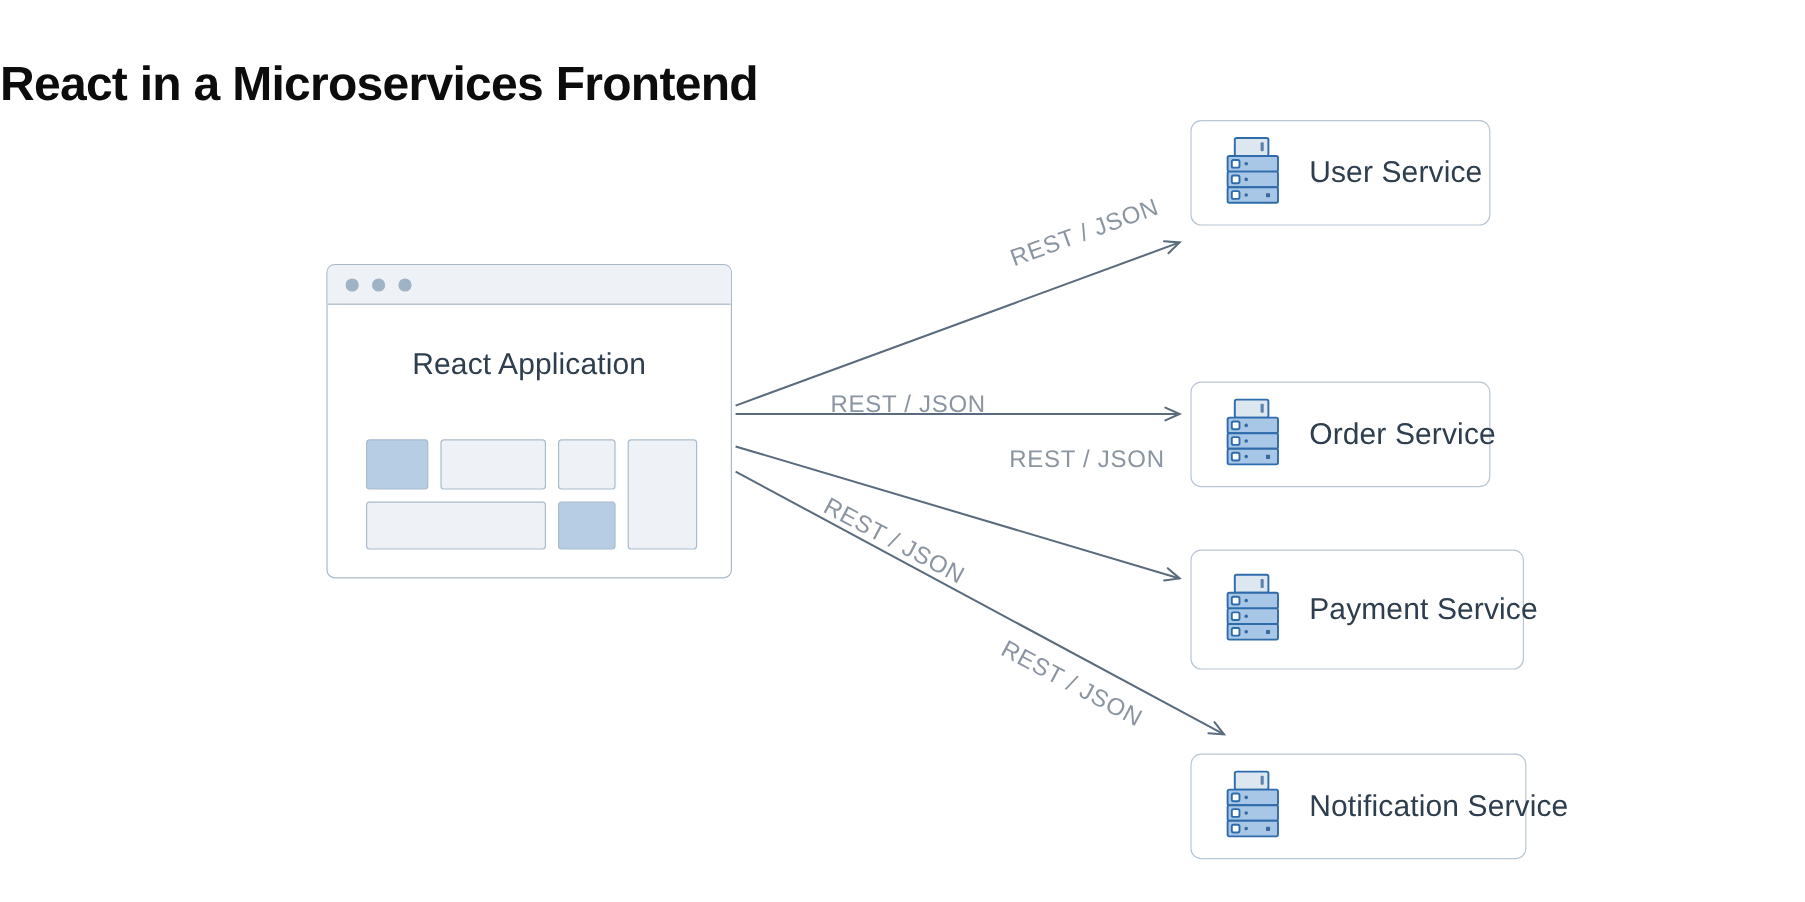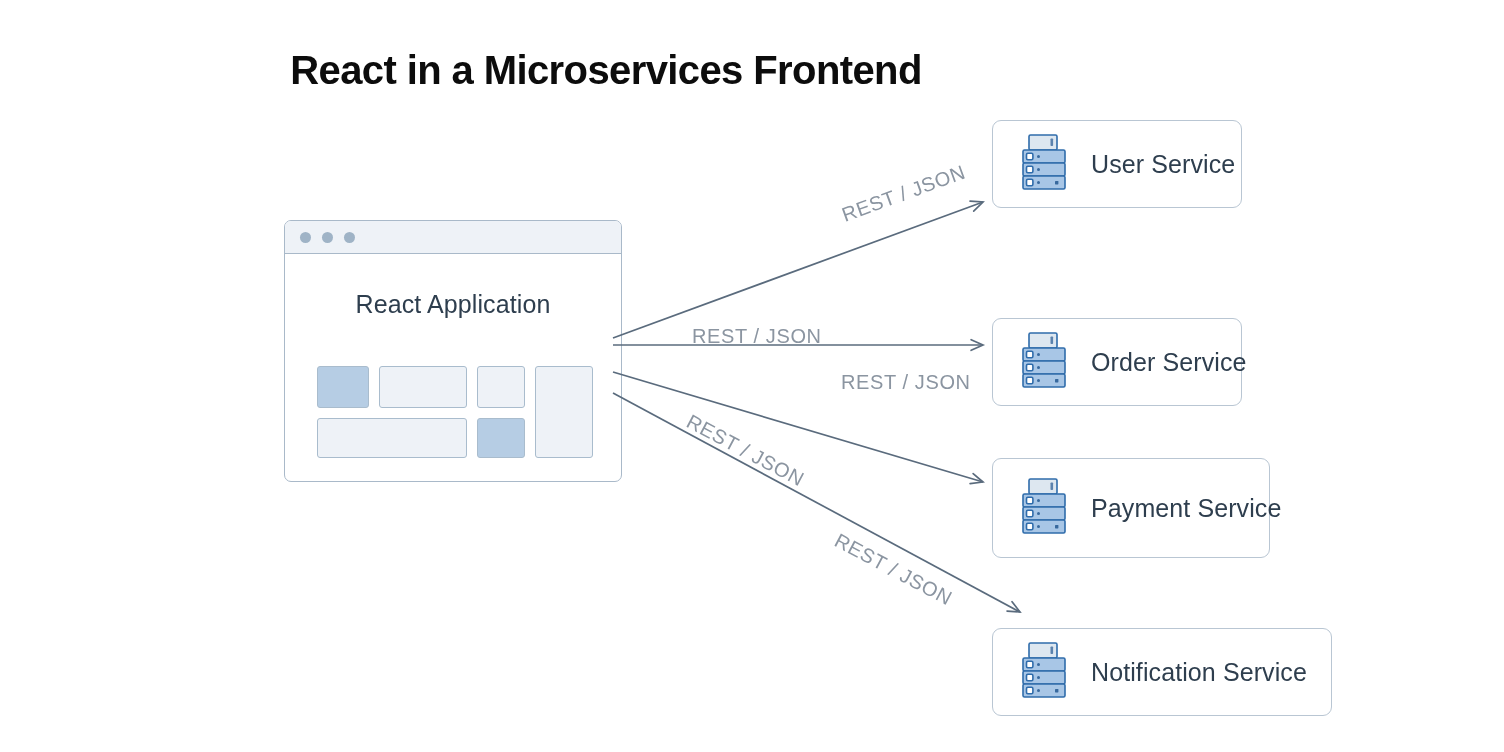--- a/index.html
+++ b/index.html
@@ -21,41 +21,40 @@
     position: absolute;
     inset: 0;
   }
 
   
   #page-title {
     position: absolute;
     left: 0;
     top: 48px;
     width: 1212px;
-    text-align: center;
+    text-align: left;
     font-size: 40px;
     font-weight: 700;
     letter-spacing: -0.6px;
     color: #0c0c0c;
     font-family: "Liberation Sans", "DejaVu Sans", sans-serif;
   }
 
   
   #browser-window {
     position: absolute;
     left: 272px;
     top: 220px;
     width: 338px;
     height: 262px;
     background: #ffffff;
     border: 1.6px solid #a9b9c9;
     border-radius: 7px;
     box-sizing: border-box;
     overflow: hidden;
-    margin-left: 12px;
   }
   #browser-titlebar {
     position: absolute;
     left: 0;
     top: 0;
     width: 100%;
     height: 33px;
     background: #eef2f7;
     border-bottom: 1.6px solid #a9b9c9;
     box-sizing: border-box;
@@ -208,21 +207,21 @@
     <g id="arrow-label-group">
         <text x="845" y="222" class="arrow-label" transform="rotate(-20 845 222)">REST / JSON</text>
         <text x="692" y="343" class="arrow-label" transform="rotate(0 692 343)">REST / JSON</text>
         <text x="841" y="389" class="arrow-label" transform="rotate(0 841 389)">REST / JSON</text>
         <text x="685" y="426" class="arrow-label" transform="rotate(28 685 426)">REST / JSON</text>
         <text x="833" y="545" class="arrow-label" transform="rotate(28 833 545)">REST / JSON</text>
       </g>
   </svg>
 
   <div id="service-layer">
-      <div class="service-box" style="left: 992px; top: 120px; width: 250px; height: 88px;">
+      <div class="service-box" style="left: 992px; top: 100px; width: 250px; height: 88px;">
         <svg class="server-icon" viewBox="0 0 50 62">
           <rect x="10" y="2" width="28" height="15" fill="#dde7f0" stroke="#2f6cab" stroke-width="1.6" rx="1.5"></rect>
           <rect x="31.5" y="5.5" width="2.6" height="7.5" fill="#5b82ad" rx="0.8"></rect>
           <rect x="4" y="17" width="42" height="13" fill="#a8c6e6" stroke="#2f6cab" stroke-width="1.6" rx="1.5"></rect>
           <rect x="7.5" y="20.3" width="6.4" height="6.4" fill="#ffffff" stroke="#2f6cab" stroke-width="1.6" rx="1.4"></rect>
           <circle cx="19.5" cy="23.5" r="1.5" fill="#38699e"></circle>
           <rect x="4" y="30" width="42" height="13" fill="#a8c6e6" stroke="#2f6cab" stroke-width="1.6" rx="1.5"></rect>
           <rect x="7.5" y="33.3" width="6.4" height="6.4" fill="#ffffff" stroke="#2f6cab" stroke-width="1.6" rx="1.4"></rect>
           <circle cx="19.5" cy="36.5" r="1.5" fill="#38699e"></circle>
           <rect x="4" y="43" width="42" height="13" fill="#a8c6e6" stroke="#2f6cab" stroke-width="1.6" rx="1.5"></rect>
@@ -259,21 +258,21 @@
           <rect x="4" y="30" width="42" height="13" fill="#a8c6e6" stroke="#2f6cab" stroke-width="1.6" rx="1.5"></rect>
           <rect x="7.5" y="33.3" width="6.4" height="6.4" fill="#ffffff" stroke="#2f6cab" stroke-width="1.6" rx="1.4"></rect>
           <circle cx="19.5" cy="36.5" r="1.5" fill="#38699e"></circle>
           <rect x="4" y="43" width="42" height="13" fill="#a8c6e6" stroke="#2f6cab" stroke-width="1.6" rx="1.5"></rect>
           <rect x="7.5" y="46.3" width="6.4" height="6.4" fill="#ffffff" stroke="#2f6cab" stroke-width="1.6" rx="1.4"></rect>
           <circle cx="19.5" cy="49.5" r="1.5" fill="#38699e"></circle>
           <rect x="36" y="48" width="3.4" height="3.4" fill="#38699e" rx="0.6"></rect>
         </svg>
         <span class="service-label">Payment Service</span>
       </div>
-      <div class="service-box" style="left: 992px; top: 628px; width: 340px; height: 88px;">
+      <div class="service-box" style="left: 992px; top: 628px; width: 280px; height: 88px;">
         <svg class="server-icon" viewBox="0 0 50 62">
           <rect x="10" y="2" width="28" height="15" fill="#dde7f0" stroke="#2f6cab" stroke-width="1.6" rx="1.5"></rect>
           <rect x="31.5" y="5.5" width="2.6" height="7.5" fill="#5b82ad" rx="0.8"></rect>
           <rect x="4" y="17" width="42" height="13" fill="#a8c6e6" stroke="#2f6cab" stroke-width="1.6" rx="1.5"></rect>
           <rect x="7.5" y="20.3" width="6.4" height="6.4" fill="#ffffff" stroke="#2f6cab" stroke-width="1.6" rx="1.4"></rect>
           <circle cx="19.5" cy="23.5" r="1.5" fill="#38699e"></circle>
           <rect x="4" y="30" width="42" height="13" fill="#a8c6e6" stroke="#2f6cab" stroke-width="1.6" rx="1.5"></rect>
           <rect x="7.5" y="33.3" width="6.4" height="6.4" fill="#ffffff" stroke="#2f6cab" stroke-width="1.6" rx="1.4"></rect>
           <circle cx="19.5" cy="36.5" r="1.5" fill="#38699e"></circle>
           <rect x="4" y="43" width="42" height="13" fill="#a8c6e6" stroke="#2f6cab" stroke-width="1.6" rx="1.5"></rect>

